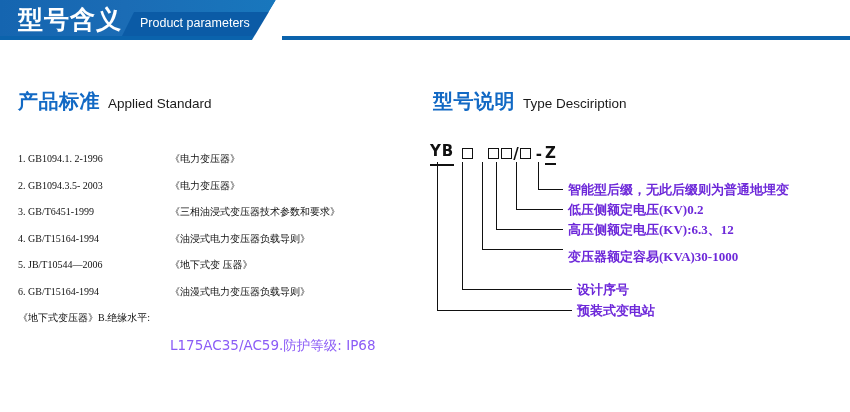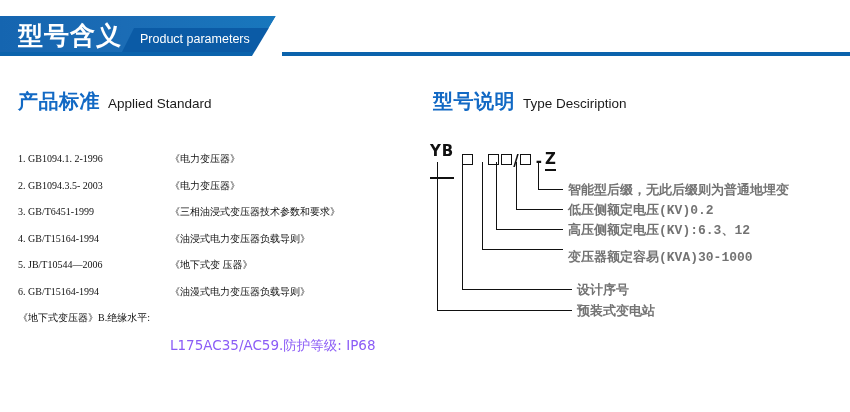--- a/index.html
+++ b/index.html
@@ -6,21 +6,21 @@
   body{
     width:850px;height:412px;
     background:#ffffff;
     font-family:"Liberation Sans","DejaVu Sans",sans-serif;
     overflow:hidden;
     position:relative;
   }
 
   
   .banner{
-    position:absolute;left:0;top:16px;width:728px;height:48px;
+    position:absolute;left:0;top:0;width:728px;height:48px;
   }
   .banner-bg{
     position:absolute;left:0;top:0;width:276px;height:40px;
     background:linear-gradient(to right,#1565b0 0%,#1b6cb5 45%,#1877bd 100%);
     clip-path:polygon(0 0, 276px 0, 252px 40px, 0 40px);
   }
   .banner-tab{
     position:absolute;left:120px;top:12px;width:160px;height:28px;
     background:#0b5ba6;
     clip-path:polygon(14px 0, 160px 0, 146px 28px, 0 28px);
@@ -87,40 +87,40 @@
 
   .code-line{
     position:absolute;left:0;top:0;height:22px;
     white-space:nowrap;
     font-family:"DejaVu Sans","Liberation Sans",sans-serif;
     font-size:15px;font-weight:bold;color:#111;
   }
   .code-line span.seg{display:inline-block;vertical-align:middle;}
   .code-yb{
     border-bottom:2px solid #111;
-    padding-bottom:17px;letter-spacing:1px;
+    padding-bottom:4px;letter-spacing:1px;
   }
   .code-box{
     display:inline-block;width:9px;height:9px;
     border:1.6px solid #111;vertical-align:middle;
     margin:0 1px;position:relative;top:-1px;
   }
   .code-slash,.code-dash{font-weight:bold;}
   .code-z{
     border-bottom:2px solid #111;padding-bottom:1px;
   }
 
   
   .vline{position:absolute;width:0;border-left:1.6px solid #111;}
   .hline{position:absolute;height:0;border-top:1.6px solid #111;}
 
   .lbl{
     position:absolute;white-space:nowrap;
-    font-family:Liberation Mono, monospace;
-    font-size:13px;font-weight:bold;color:#737373;
+    font-family:Liberation Serif, serif;
+    font-size:13px;font-weight:bold;color:#6d28d9;
   }
 </style>
 </head>
 <body>
 
 <div class="banner">
   <div class="banner-bg"></div>
   <div class="banner-tab"></div>
   <div class="banner-rule"></div>
   <div class="banner-notch"></div>

